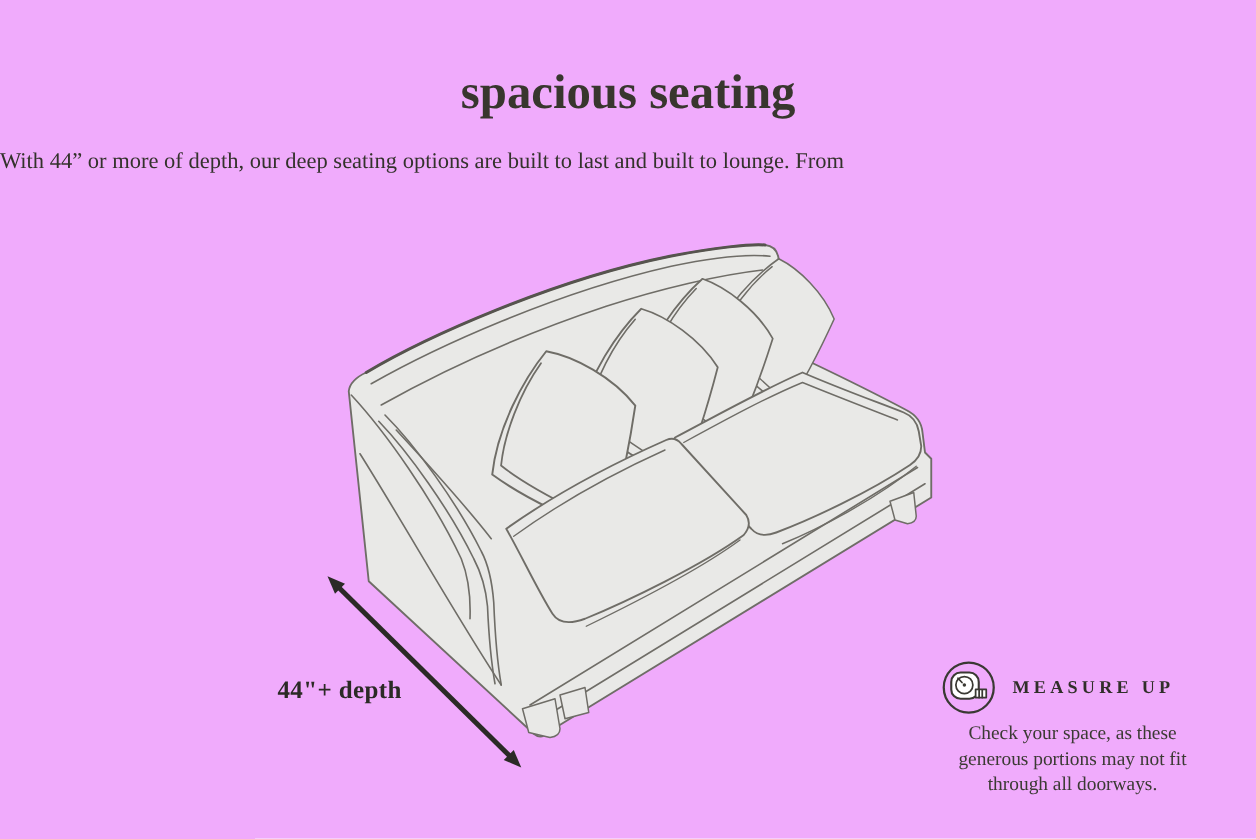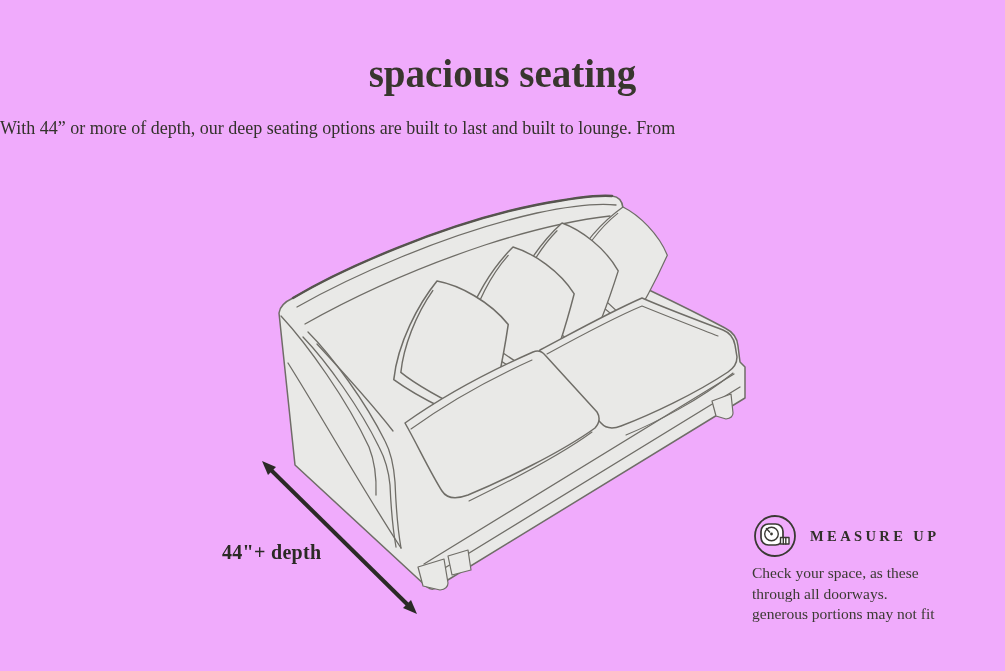--- a/index.html
+++ b/index.html
@@ -21,32 +21,32 @@
   .sline{fill:none;stroke:#6f6d67;stroke-width:1.3;stroke-linecap:round;}
   .sdark{fill:none;stroke:#56544e;stroke-width:2.4;stroke-linecap:round;}
   .pfill{fill:#e9e9e7;stroke:#6f6d67;stroke-width:1.2;stroke-linejoin:round;}
   .pline{fill:none;stroke:#6f6d67;stroke-width:1.1;stroke-linecap:round;}
   .arrow-line{stroke:#2b2a26;stroke-width:4;stroke-linecap:butt;}
   .arrow-head{fill:#2b2a26;stroke:none;}
   .dim-label{
     position:absolute;left:222px;top:541px;font-size:20px;font-weight:bold;
     color:#2b2a25;letter-spacing:0.3px;white-space:nowrap;
   }
-  .measure{position:absolute;left:752px;top:513px;width:212px;}
+  .measure{position:absolute;left:752px;top:527px;width:212px;}
   .measure-row{display:flex;align-items:center;}
   .measure-icon{width:46px;height:46px;flex:0 0 auto;}
   .mi{fill:#ffffff;stroke:#3a3933;stroke-width:1.7;stroke-linejoin:round;}
   .mi-thin{fill:none;stroke:#3a3933;stroke-width:1.4;stroke-linecap:round;}
   .mi-dot{fill:#3a3933;stroke:none;}
   .measure-heading{
     margin-left:12px;font-size:14.5px;font-weight:bold;letter-spacing:3.4px;
     color:#302f29;white-space:nowrap;
   }
   .measure-note{
-    margin-top:4px;text-align:left;font-size:15.5px;line-height:20.5px;color:#3b3a33;
+    margin-top:4px;text-align:center;font-size:15.5px;line-height:20.5px;color:#3b3a33;
   }
   .measure-note div{white-space:nowrap;}
 </style>
 </head>
 <body>
 
 <div id="canvas">
 
   <div class="title">spacious seating</div>
 
@@ -122,18 +122,18 @@
         <line class="mi-thin" x1="31.3" y1="25" x2="31.3" y2="31"></line>
         <line class="mi-thin" x1="33.8" y1="25" x2="33.8" y2="31"></line>
         <circle class="mi-thin" cx="19.5" cy="21" r="6.8"></circle>
         <circle class="mi-dot" cx="19.5" cy="21" r="1.4"></circle>
         <line class="mi-thin" x1="17.6" y1="19" x2="14.4" y2="15.6"></line>
       </svg>
       <div class="measure-heading">MEASURE UP</div>
     </div>
     <div class="measure-note">
       <div>Check your space, as these</div>
+      <div>generous portions may not fit</div>
       <div>through all doorways.</div>
-      <div>generous portions may not fit</div>
     </div>
   </div>
 
 </div>
 
 </body></html>

